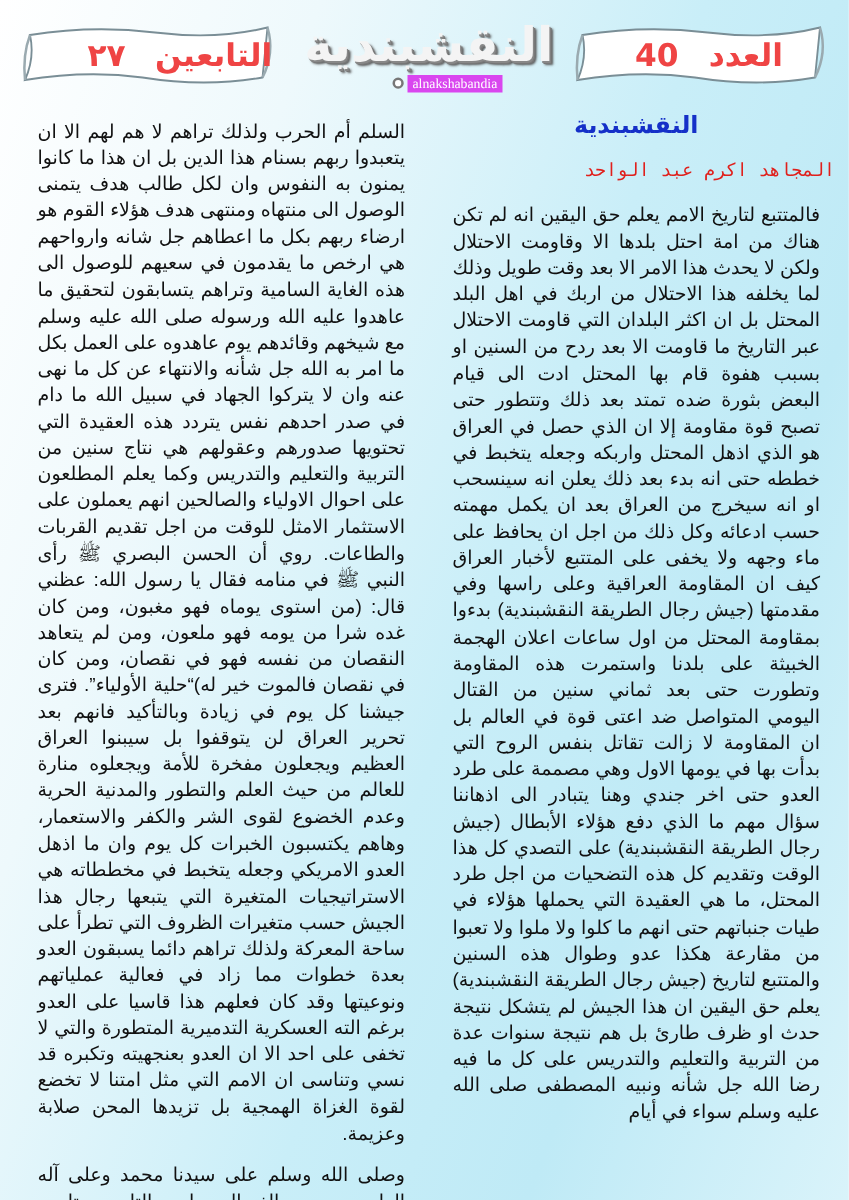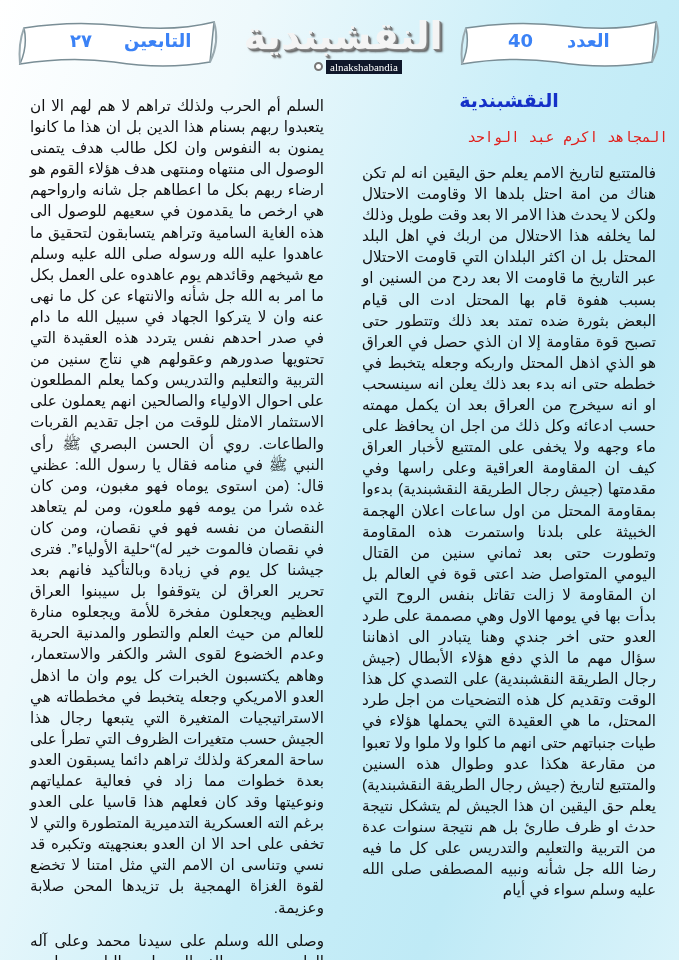--- a/index.html
+++ b/index.html
@@ -5,26 +5,26 @@
   html, body { margin:0; padding:0; }
   body {
     width:679px; height:960px; overflow:hidden; position:relative;
     background: linear-gradient(110deg, #ffffff 0%, #eef9fc 25%, #c9eef8 55%, #bfeaf6 75%, #d9f3fa 100%);
     font-family: "Liberation Sans", "DejaVu Sans", sans-serif;
     color:#111;
   }
   .header { position:absolute; left:0; top:0; width:679px; height:84px; }
   .banner { position:absolute; top:18px; width:210px; height:52px; }
   .banner svg { position:absolute; left:0; top:0; width:100%; height:100%; }
-  .banner .txt { position:absolute; top:12px; font-family:"DejaVu Sans", sans-serif; font-weight:bold; font-size:18px; color:#3b82f6; direction:rtl; }
+  .banner .txt { position:absolute; top:12px; font-family:"DejaVu Sans", sans-serif; font-weight:bold; font-size:25px; color:#ef4444; direction:rtl; }
   .banner-left { left:14px; }
   .banner-right { left:456px; }
   .logo { position:absolute; left:228px; top:14px; width:230px; height:64px; }
   .logo .ar { position:absolute; left:8px; top:0; width:214px; text-align:center; font-family:"DejaVu Sans", sans-serif; font-weight:bold; font-size:38px; color:#f4f4f4; text-shadow: 1px 1px 0 #888, 2px 2px 0 #777, 3px 3px 2px #555; direction:rtl; letter-spacing:1px; }
-  .logo .en { position:absolute; left:98px; top:46px; background:#0f172a; color:#fff; font-family:"Liberation Serif", serif; font-size:11px; padding:0 4px; line-height:14px; }
+  .logo .en { position:absolute; left:98px; top:46px; background:#d946ef; color:#fff; font-family:"Liberation Serif", serif; font-size:11px; padding:0 4px; line-height:14px; }
   .logo .dot { position:absolute; left:86px; top:48px; width:9px; height:9px; border-radius:50%; background:#fff; border:2px solid #777; box-sizing:border-box; }
   .col { position:absolute; direction:rtl; text-align:justify; text-align-last:right; font-size:15.2px; line-height:21.1px; }
   .col-right { left:350px; width:318px; top:88px; }
   .col-left { left:18px; width:318px; top:83px; }
   .title { color:#1530c8; font-weight:bold; font-size:19px; text-align:center; text-align-last:center; margin:0 0 14px 0; line-height:26px; }
   .author { color:#e0201c; font-size:14.5px; text-align:right; text-align-last:right; margin:0 0 14px 0; line-height:20px; }
   p { margin:12px; }
   .gap { margin-bottom:11px; }
 </style>
 </head>

